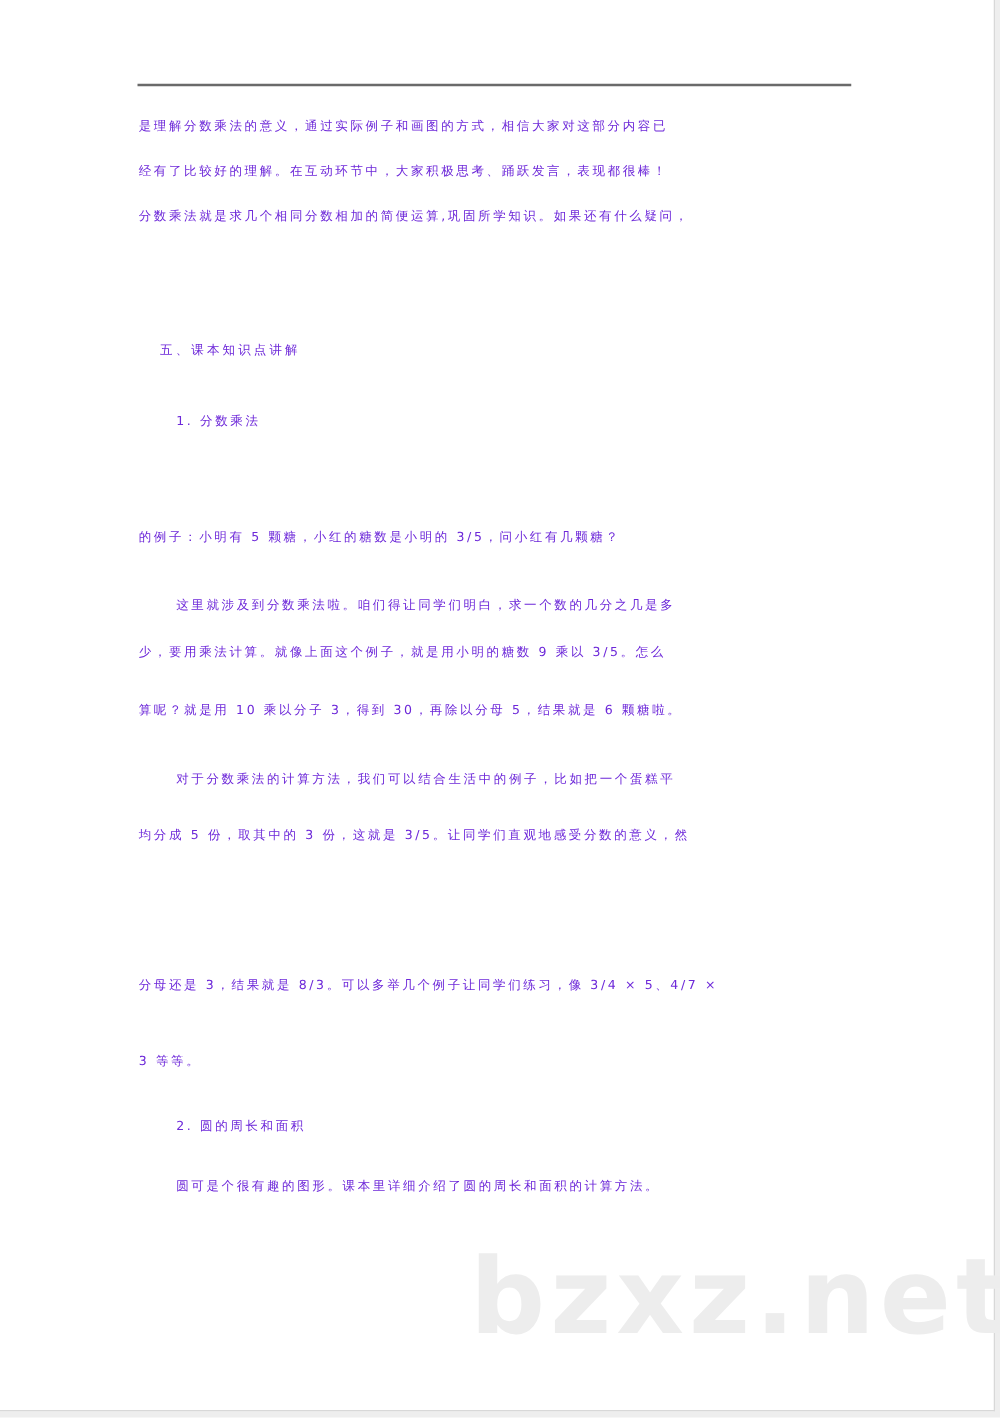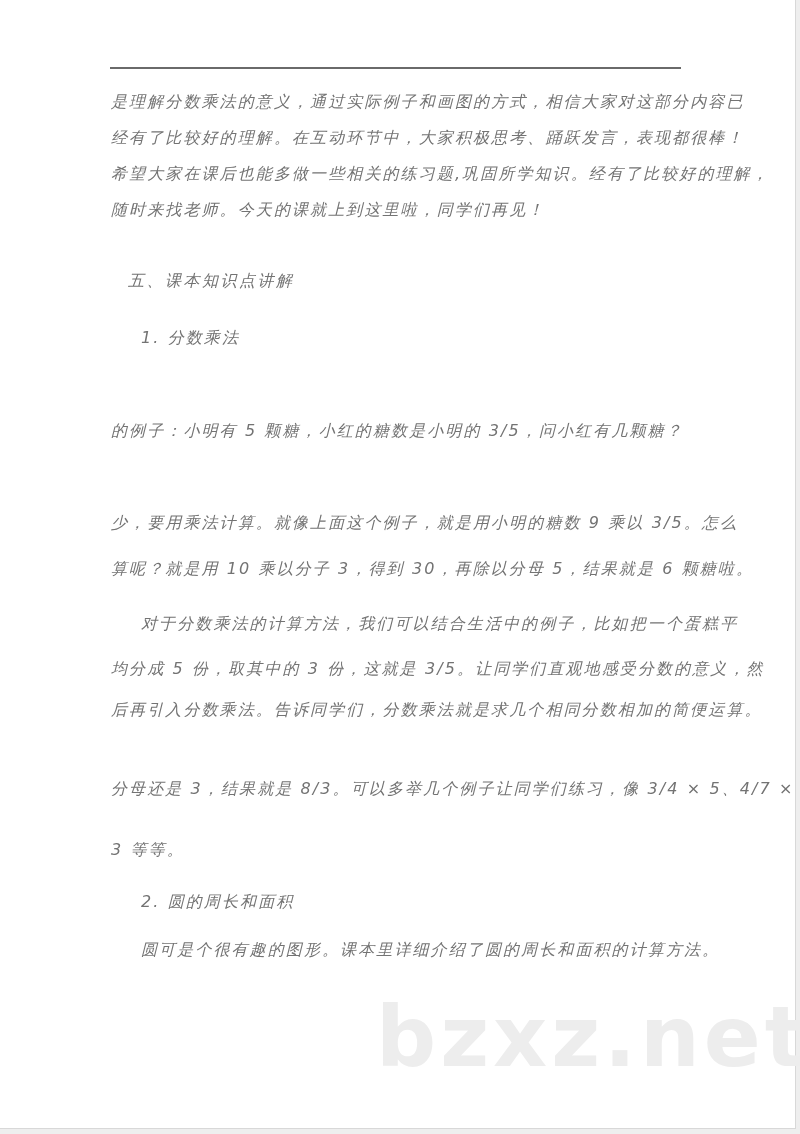--- a/index.html
+++ b/index.html
@@ -16,59 +16,57 @@
       border-right: 1px solid #d8d8d8;
       border-bottom: 1px solid #d8d8d8;
     }
     .header-rule {
       position: absolute; left: 110px; top: 67px;
       width: 571px; height: 0;
       border-top: 2px solid #6a6a6a;
     }
     .line {
       position: absolute; left: 111px;
-      font-size: 16px; color: #737373;
+      font-size: 10px; color: #6d28d9;
       white-space: nowrap; letter-spacing: 2.1px;
       line-height: 20px;
-      font-style: italic;
     }
     .indent { left: 141px; }
     .heading { left: 128px; letter-spacing: 2.5px; }
     .heading2 { left: 141px; }
     .watermark {
       position: absolute; left: 376px; top: 995px;
       font-family: "DejaVu Sans", sans-serif;
       font-weight: bold; font-size: 84px; letter-spacing: 4px;
       color: #ededed; line-height: 1;
       pointer-events: none;
     }
   </style>
 </head>
 <body>
 
 <div class="page">
   <div class="header-rule"></div>
 
   <div class="line" style="top:92px">是理解分数乘法的意义，通过实际例子和画图的方式，相信大家对这部分内容已</div>
   <div class="line" style="top:128px">经有了比较好的理解。在互动环节中，大家积极思考、踊跃发言，表现都很棒！</div>
-  <div class="line" style="top:164px">希望大家在课后也能多做一些相关的练习题,巩固所学知识。经有了比较好的理解，</div>
-  <div class="line" style="top:200px">随时来找老师。今天的课就上到这里啦，同学们再见！</div>
+  <div class="line" style="top:164px">分数乘法就是求几个相同分数相加的简便运算,巩固所学知识。如果还有什么疑问，</div>
 
   <div class="line heading" style="top:271px">五、课本知识点讲解</div>
 
   <div class="line heading2" style="top:328px">1. 分数乘法</div>
 
   <div class="line" style="top:421px">的例子：小明有 5 颗糖，小红的糖数是小明的 3/5，问小红有几颗糖？</div>
 
+  <div class="line indent" style="top:475px">这里就涉及到分数乘法啦。咱们得让同学们明白，求一个数的几分之几是多</div>
   <div class="line" style="top:513px">少，要用乘法计算。就像上面这个例子，就是用小明的糖数 9 乘以 3/5。怎么</div>
   <div class="line" style="top:559px">算呢？就是用 10 乘以分子 3，得到 30，再除以分母 5，结果就是 6 颗糖啦。</div>
 
   <div class="line indent" style="top:614px">对于分数乘法的计算方法，我们可以结合生活中的例子，比如把一个蛋糕平</div>
   <div class="line" style="top:659px">均分成 5 份，取其中的 3 份，这就是 3/5。让同学们直观地感受分数的意义，然</div>
-  <div class="line" style="top:700px">后再引入分数乘法。告诉同学们，分数乘法就是求几个相同分数相加的简便运算。</div>
 
   <div class="line" style="top:779px">分母还是 3，结果就是 8/3。可以多举几个例子让同学们练习，像 3/4 × 5、4/7 ×</div>
   <div class="line" style="top:840px">3 等等。</div>
 
   <div class="line heading2" style="top:892px">2. 圆的周长和面积</div>
 
   <div class="line heading2" style="top:940px">圆可是个很有趣的图形。课本里详细介绍了圆的周长和面积的计算方法。</div>
 
 
   <div class="watermark">bzxz.net</div>

